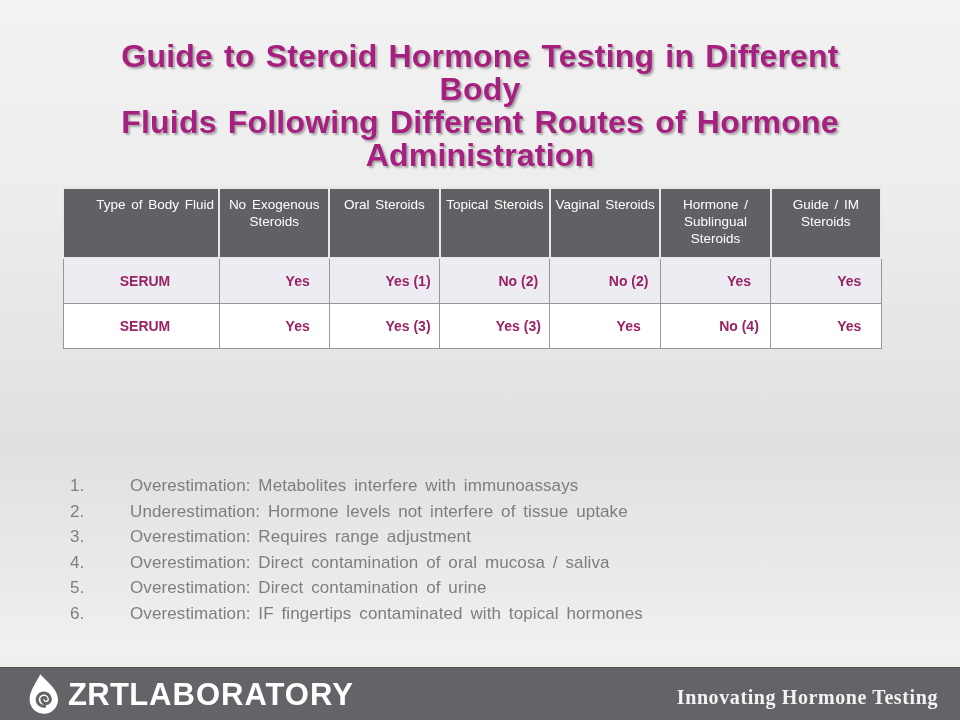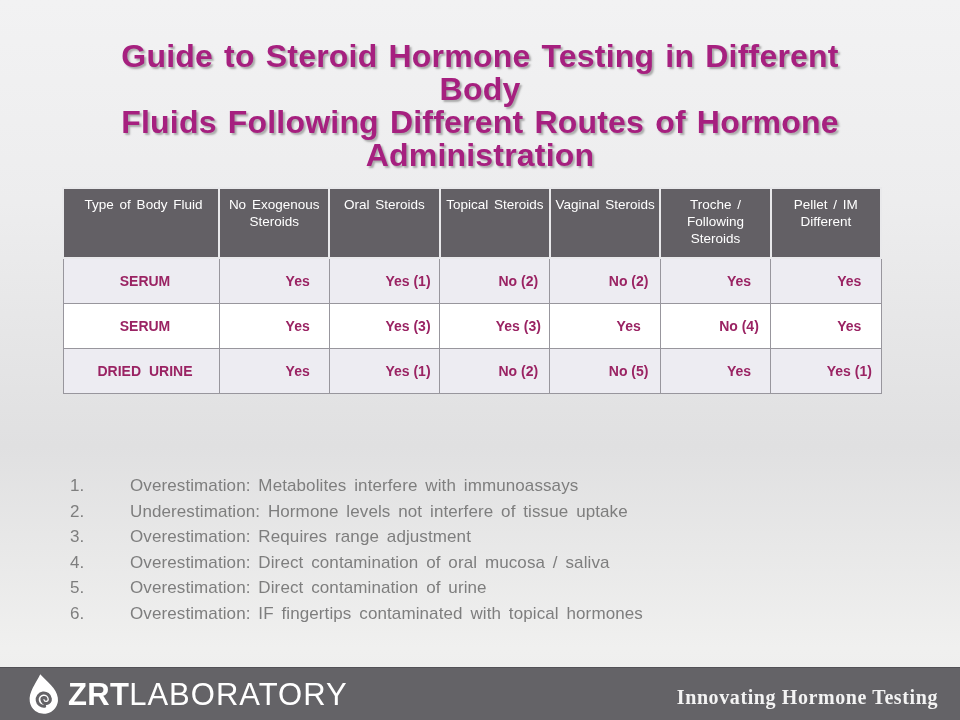--- a/index.html
+++ b/index.html
@@ -26,21 +26,21 @@
   table{border-collapse:collapse;width:820px;table-layout:fixed;}
   col.c-fluid{width:156px;}
   thead th{
     background:var(--table-header-bg,#636065);
     color:#ffffff;font-size:13.5px;font-weight:400;
     border:2px solid #e9e9eb;
     vertical-align:top;text-align:center;
     padding:7px 4px 4px 4px;height:70px;box-sizing:border-box;
     word-spacing:2px;line-height:17px;
   }
-  thead th.first{text-align:center;padding-left:9px;}
+  thead th.first{text-align:right;padding-left:9px;}
   tbody td{
     border:1px solid #98969d;
     background:#ffffff;
     color:var(--table-text,#9a2363);
     font-size:14px;font-weight:700;text-align:center;
     height:45px;box-sizing:border-box;padding-left:48px;
   }
   tbody tr.alt td{background:var(--row-alt-bg,#edecf2);}
   tbody td.first{text-align:center;padding-left:9px;word-spacing:4px;}
   
@@ -57,21 +57,21 @@
     position:absolute;left:0;bottom:0;width:960px;height:53px;
     background:var(--footer-bg,#646367);
     border-top:1px solid #525156;
     display:flex;align-items:center;justify-content:space-between;
     box-sizing:border-box;padding:0 22px 0 26px;
   }
   .brand{display:flex;align-items:center;color:#ffffff;}
   .brand svg{display:block;}
   .brand-text{font-size:31px;line-height:31px;margin-left:8px;letter-spacing:0.3px;white-space:nowrap;}
   .brand-bold{font-weight:700;}
-  .brand-light{font-weight:400;letter-spacing:1px;}
+  .brand-light{font-weight:700;letter-spacing:1px;}
   .tagline{
     font-family:"Liberation Serif",serif;
     font-weight:700;
     font-size:20px;color:#f3f3f3;letter-spacing:0.6px;
     margin-top:6px;
   }
 </style>
 </head>
 <body>
 
@@ -94,51 +94,42 @@
           <col>
           <col>
       </colgroup>
       <thead>
         <tr id="thead-row">
             <th class="first">Type of Body Fluid</th>
             <th>No Exogenous Steroids</th>
             <th>Oral Steroids</th>
             <th>Topical Steroids</th>
             <th>Vaginal Steroids</th>
-            <th>Troche / Following Steroids</th>
-            <th>Pellet / IM Different</th>
+            <th>Hormone / Sublingual Steroids</th>
+            <th>Guide / IM Steroids</th>
           </tr>
       </thead>
       <tbody id="tbody">
           <tr class="alt">
             <td class="first">SERUM</td>
             <td>Yes</td>
             <td>Yes (1)</td>
             <td>No (2)</td>
             <td>No (2)</td>
             <td>Yes</td>
             <td>Yes</td>
           </tr>
           <tr>
             <td class="first">SERUM</td>
             <td>Yes</td>
             <td>Yes (3)</td>
             <td>Yes (3)</td>
             <td>Yes</td>
             <td>No (4)</td>
             <td>Yes</td>
-          </tr>
-          <tr class="alt">
-            <td class="first">DRIED URINE</td>
-            <td>Yes</td>
-            <td>Yes (1)</td>
-            <td>No (2)</td>
-            <td>No (5)</td>
-            <td>Yes</td>
-            <td>Yes (1)</td>
           </tr>
         </tbody>
     </table>
   </div>
 
   <div class="footnotes" id="footnotes">
       <div class="fn-row">
         <span class="fn-num">1.</span>
         <span class="fn-text">Overestimation: Metabolites interfere with immunoassays</span>
       </div>

